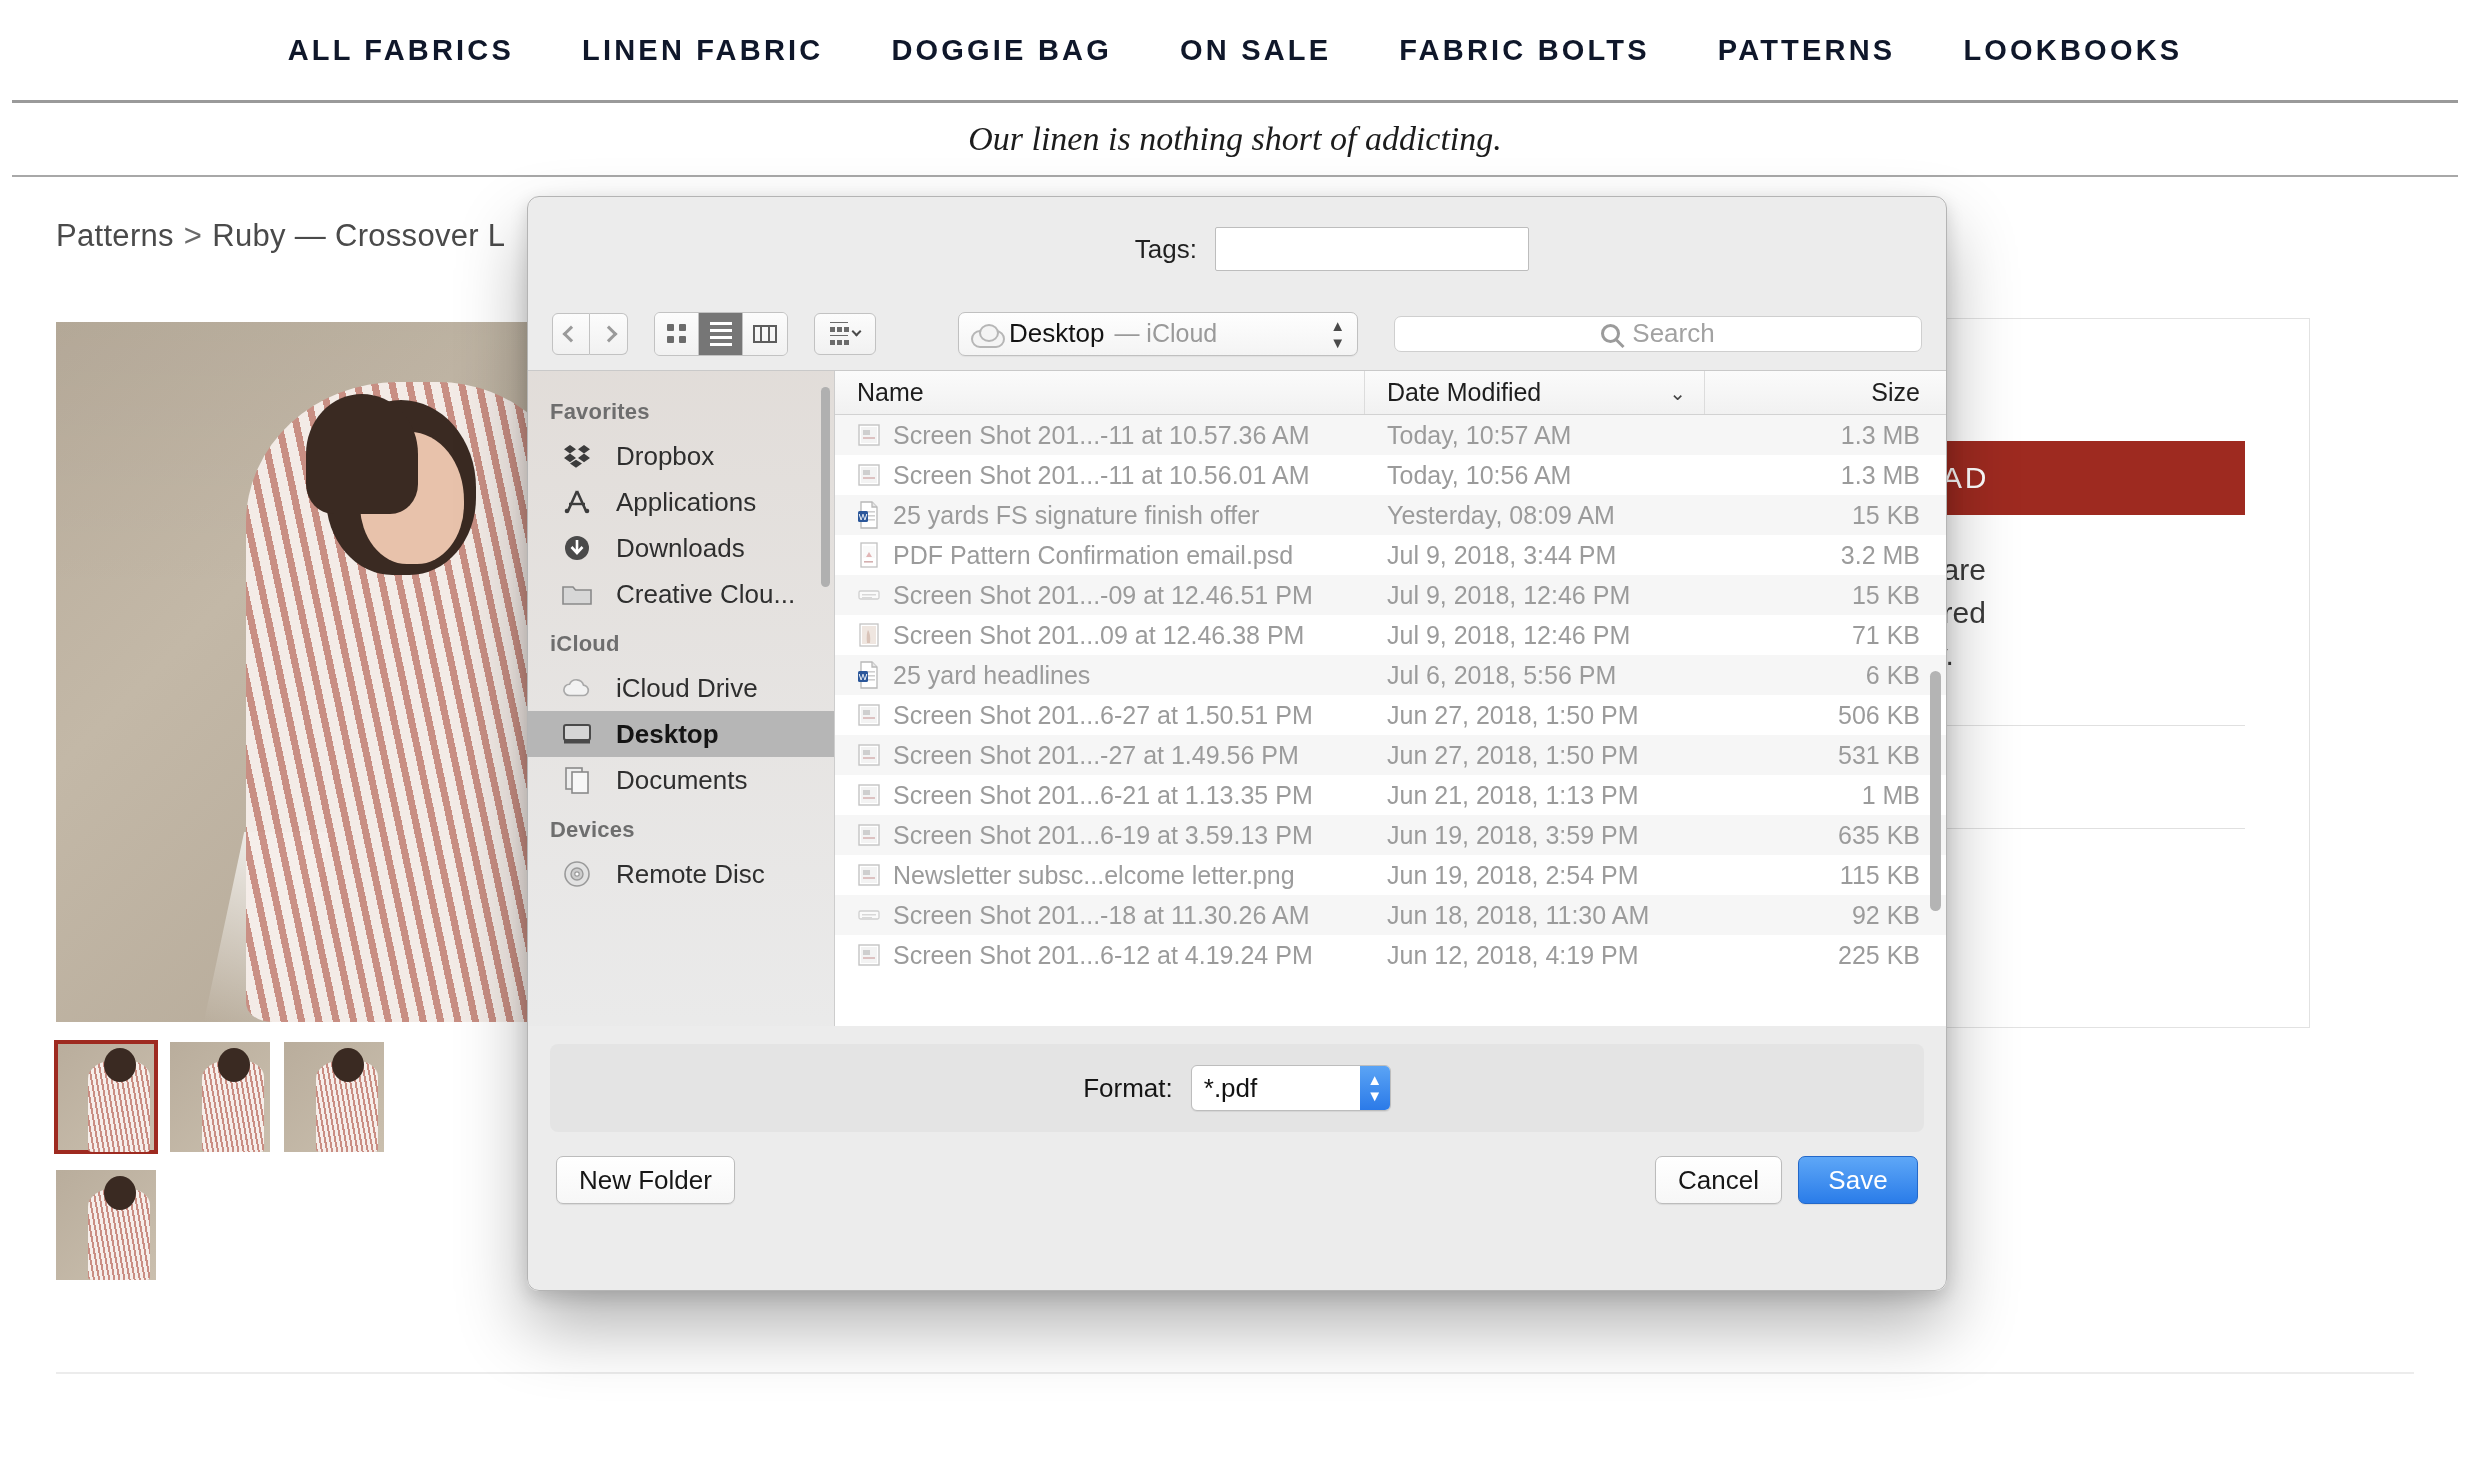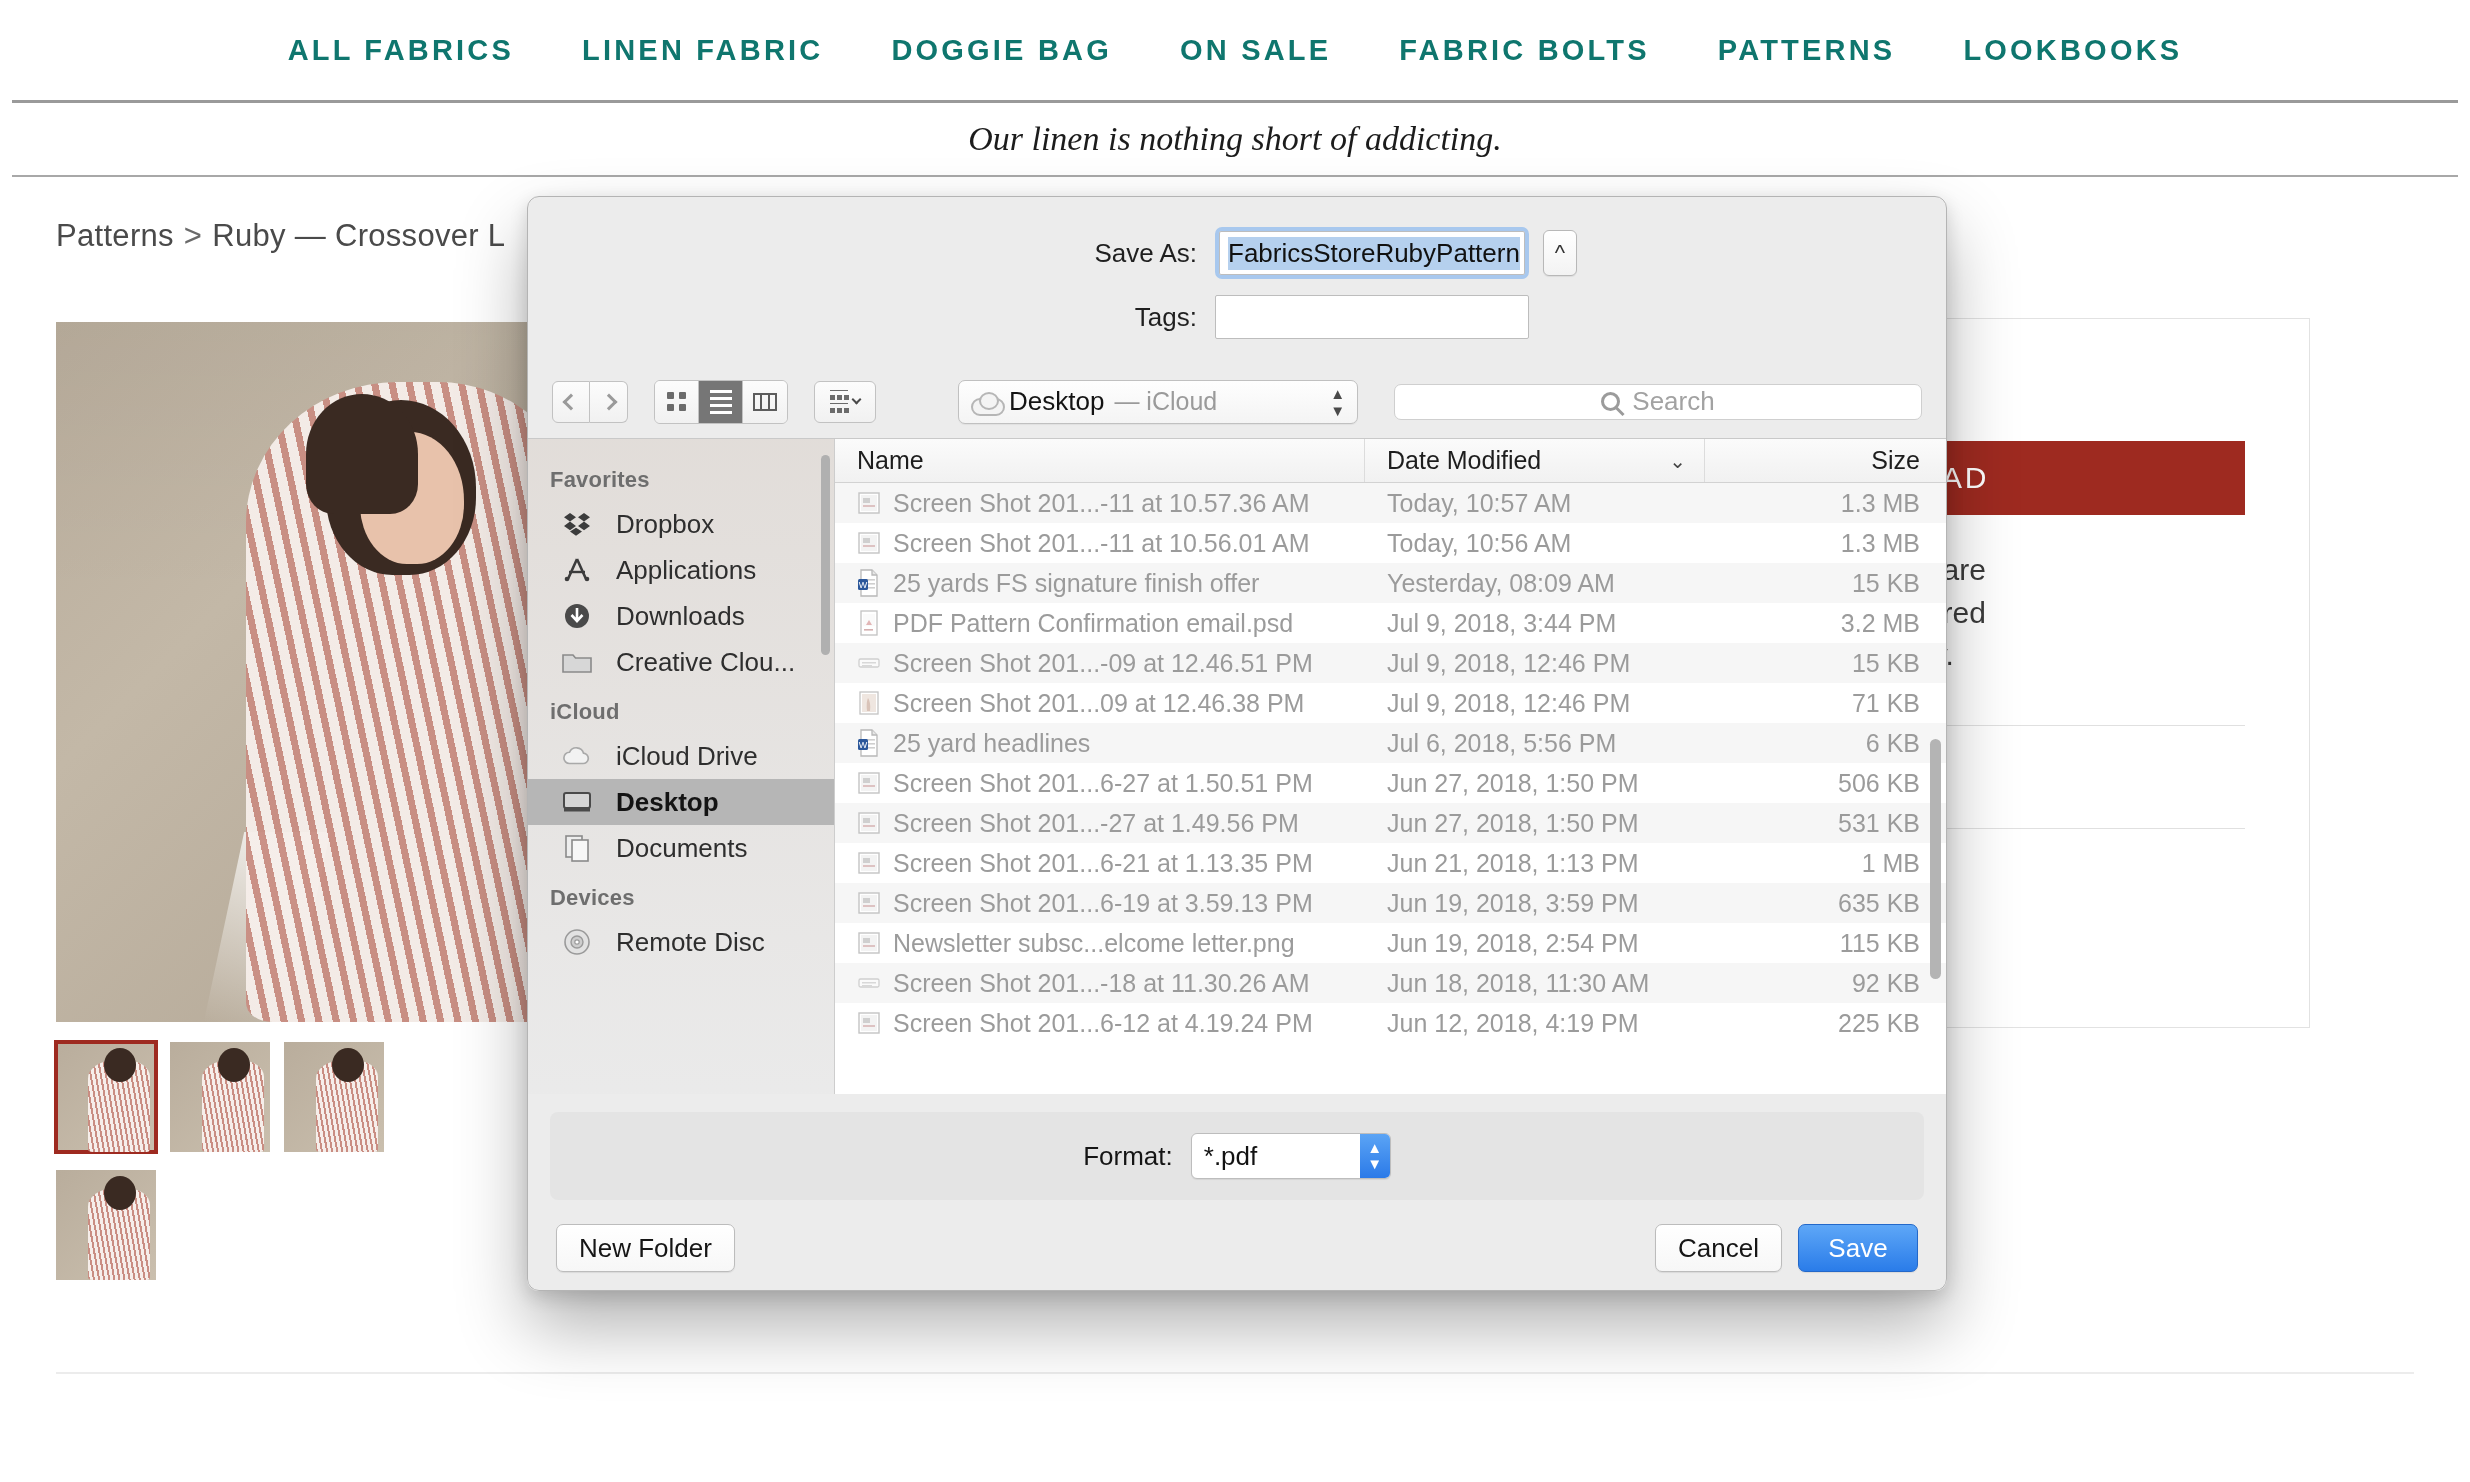--- a/index.html
+++ b/index.html
@@ -17,21 +17,21 @@
   .nav {
     height:100px;
     display:flex; align-items:center; justify-content:center;
     gap:68px;
     padding:0 48px;
   }
   .nav-item {
     font-family:"Liberation Sans", sans-serif;
     font-size:29px;
     letter-spacing:3.2px;
-    color:#0f766e;
+    color:#0f172a;
     font-weight:700;
     white-space:nowrap;
     cursor:pointer;
   }
 
   .rule { height:3px; background:#9a9a9a; margin:0 12px; }
   .rule.thin { height:2px; background:#a8a8a8; }
 
   .tagline {
     height:72px;
@@ -476,30 +476,20 @@
   </div>
 
   <div class="bottom-rule"></div>
 </div>
 
 <div class="dlg-shadow"></div>
 <div class="dialog">
 
 
   <div class="form-area">
-    <div class="frow">
-      <div class="flabel">Save As:</div>
-      <div class="saveas-wrap">
-        <div class="saveas-input">
-          <span class="sel">FabricsStoreRubyPattern</span>
-            <span class="caret"></span>
-        </div>
-      </div>
-      <div class="expand-btn">^</div>
-    </div>
     <div class="frow">
       <div class="flabel">Tags:</div>
       <input class="tags-input" type="text" placeholder="" style="">
       <div style="width:48px"></div>
     </div>
   </div>
 
   <div class="toolbar">
     <div class="navgrp">
       <div class="navbtn">

